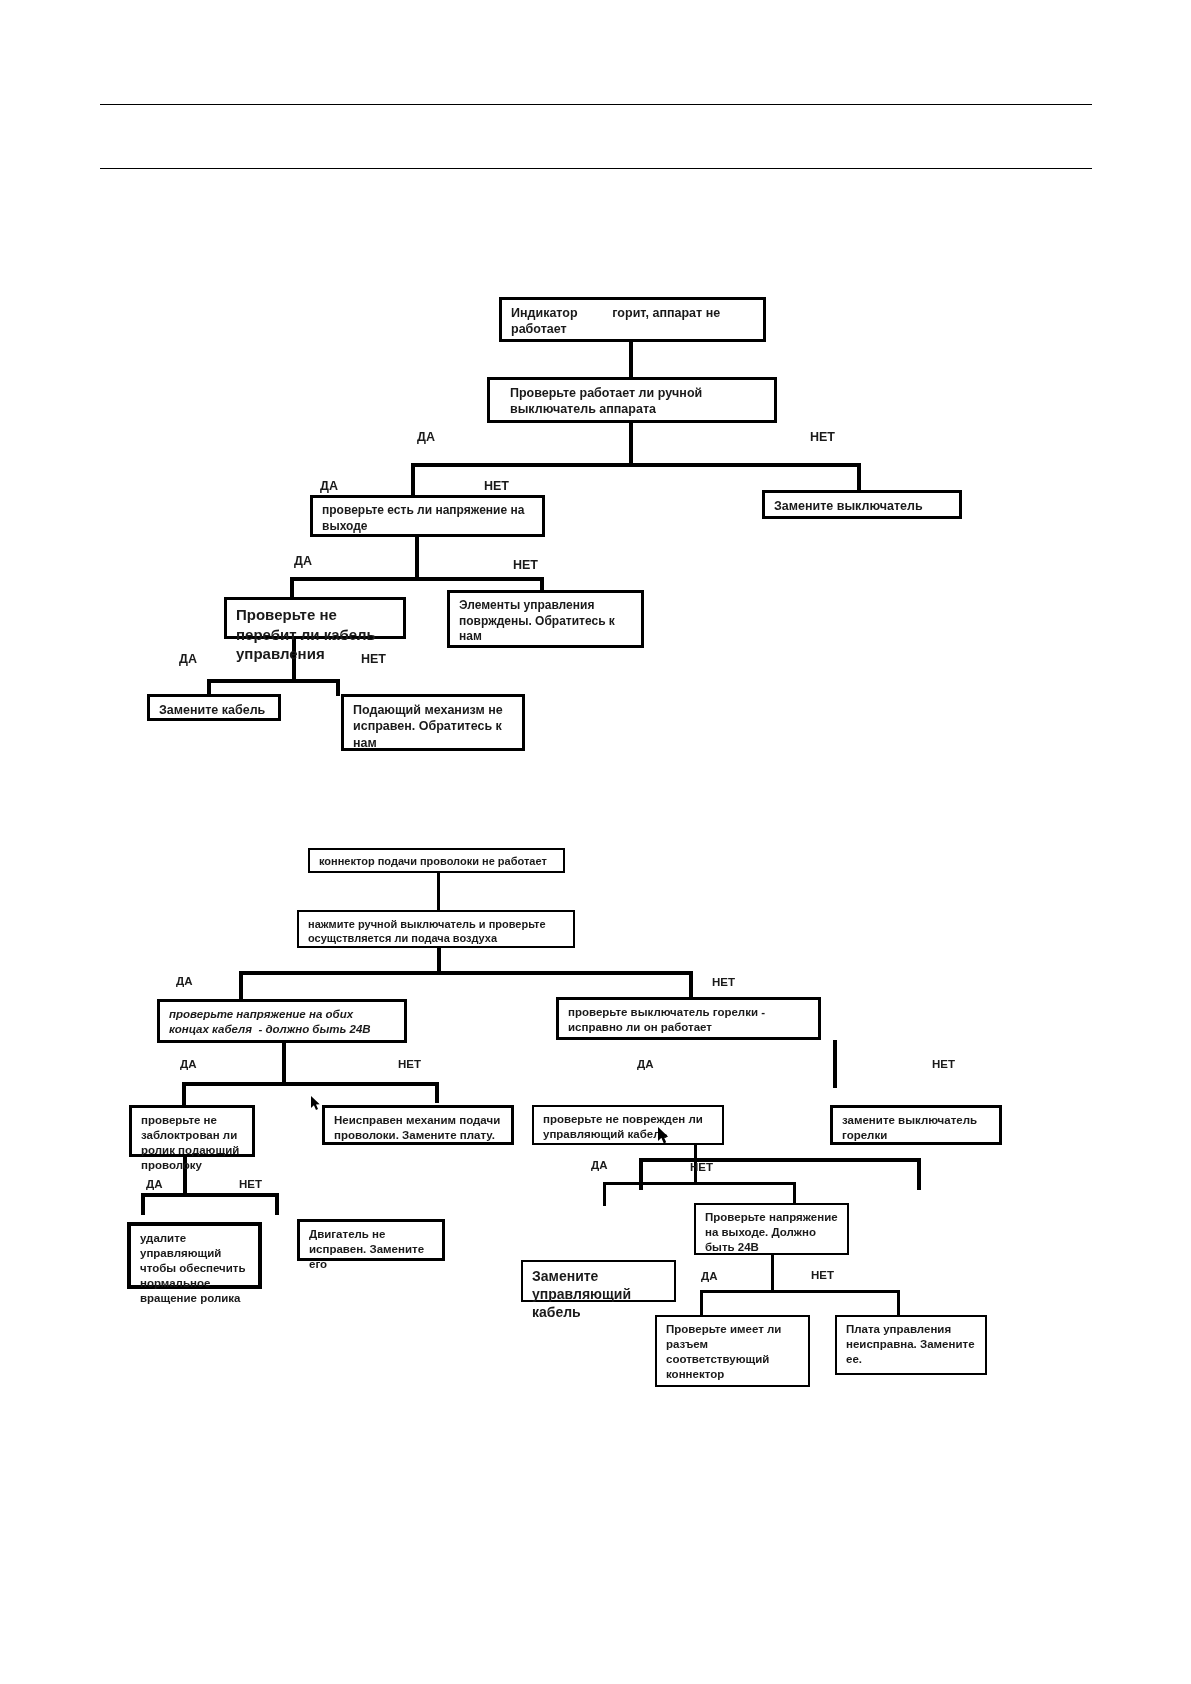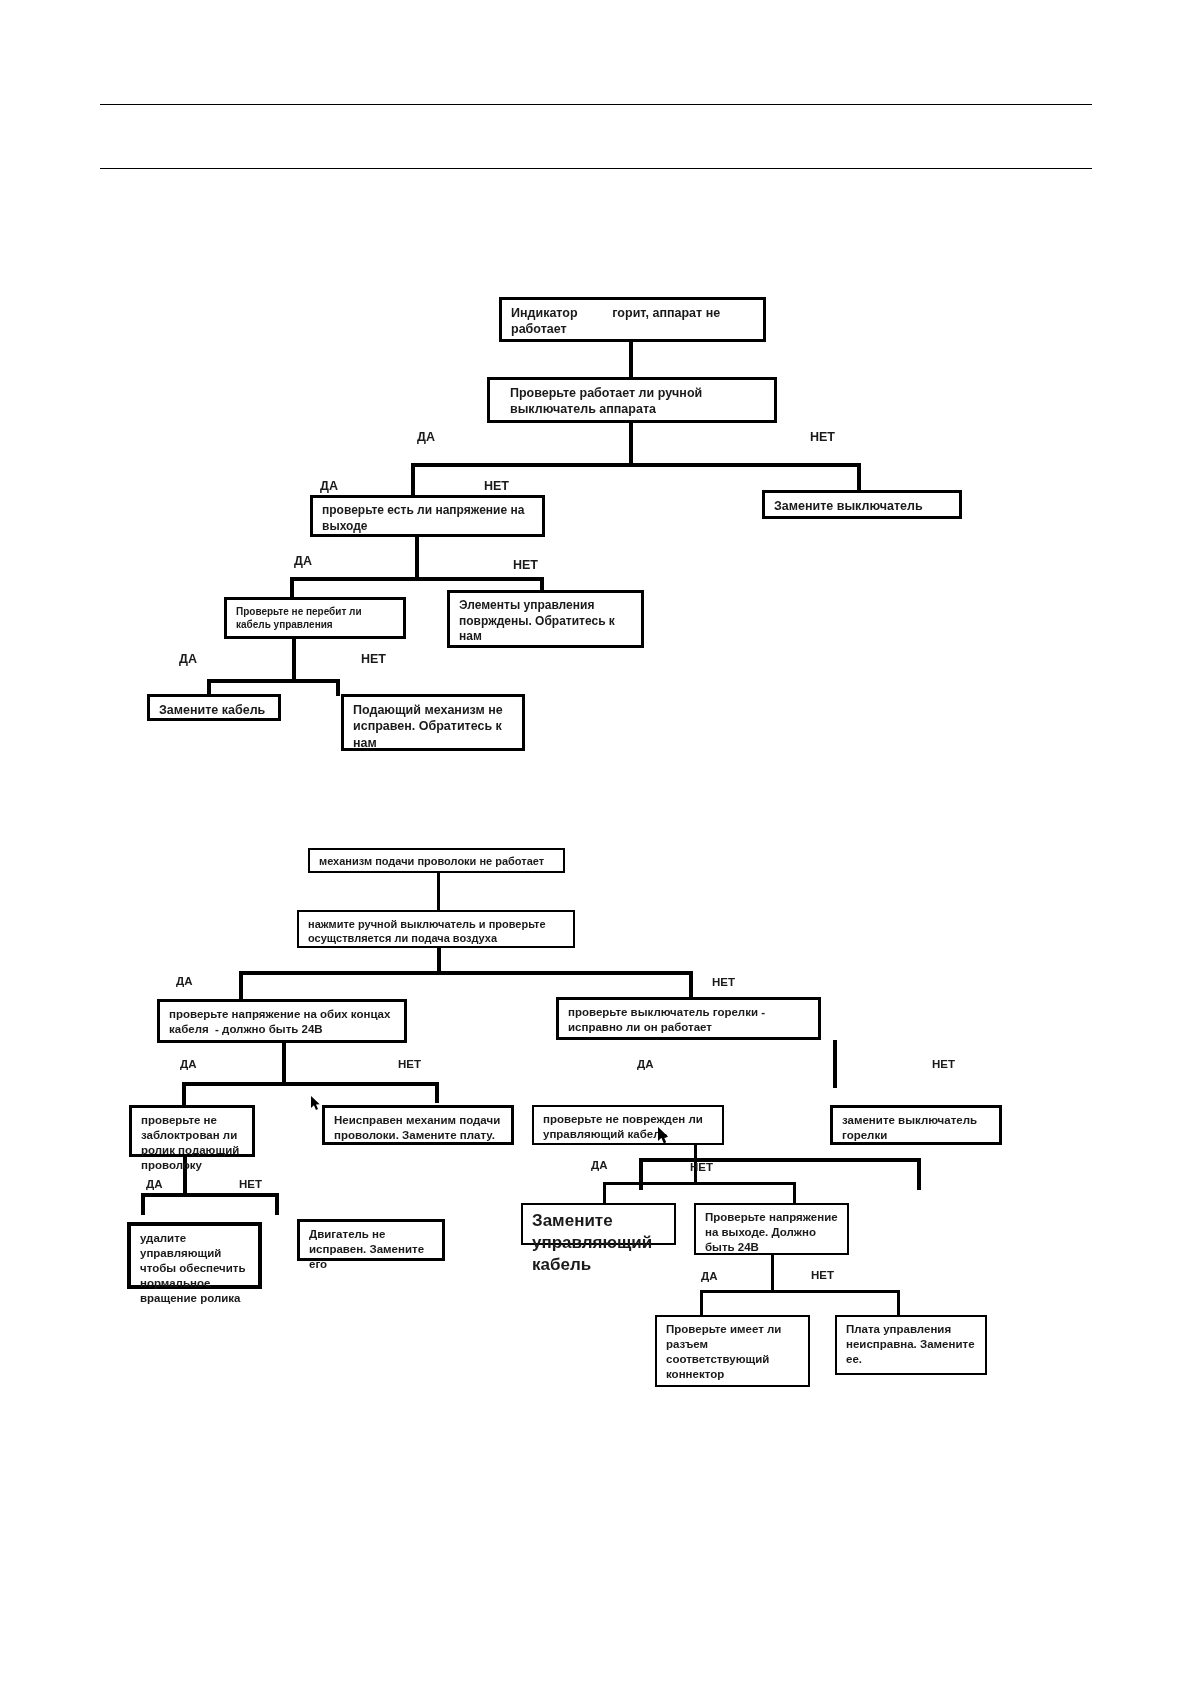--- a/index.html
+++ b/index.html
@@ -104,21 +104,21 @@
     </div>
 
     <div class="box" style="left:310px; top:495px; width:235px; height:42px; font-size:12px;">
       <span class="t">проверьте есть ли напряжение на выходе</span>
     </div>
 
     <div class="box" style="left:762px; top:490px; width:200px; height:29px; font-size:12.5px;">
       <span class="t">Замените выключатель</span>
     </div>
 
-    <div class="box" style="left:224px; top:597px; width:182px; height:42px; font-size:10px;">
+    <div class="box" style="left:224px; top:597px; width:182px; height:42px; font-size:15px;">
       <span class="t">Проверьте не перебит ли кабель управления</span>
     </div>
 
     <div class="box" style="left:447px; top:590px; width:197px; height:58px; font-size:12px;">
       <span class="t">Элементы управления поврждены. Обратитесь к нам</span>
     </div>
 
     <div class="box" style="left:147px; top:694px; width:134px; height:27px; font-size:12.5px;">
       <span class="t">Замените кабель</span>
     </div>
@@ -205,28 +205,28 @@
     <div class="ln h3" style="left:603px; top:1182px; width:192px;"></div>
     <div class="ln v3" style="left:603px; top:1182px; height:24px;"></div>
     <div class="ln v3" style="left:793px; top:1182px; height:24px;"></div>
 
     <div class="ln v3" style="left:771px; top:1253px; height:40px;"></div>
     <div class="ln h3" style="left:700px; top:1290px; width:200px;"></div>
     <div class="ln v3" style="left:700px; top:1290px; height:27px;"></div>
     <div class="ln v3" style="left:897px; top:1290px; height:27px;"></div>
 
     <div class="box thin" style="left:308px; top:848px; width:257px; height:25px; font-size:11px; padding-top:4px;">
-      <span class="t">механизм подачи проволоки не работает</span>
+      <span class="t">коннектор подачи проволоки не работает</span>
     </div>
 
     <div class="box thin" style="left:297px; top:910px; width:278px; height:38px; font-size:11px;">
       <span class="t">нажмите ручной выключатель и проверьте осущствляется ли подача воздуха</span>
     </div>
 
-    <div class="box" style="left:157px; top:999px; width:250px; height:44px; font-size:11.5px;">
+    <div class="box" style="left:157px; top:999px; width:250px; height:44px; font-size:11.5px;font-style:italic;">
       <span class="t">проверьте напряжение на обих концах кабеля  - должно быть 24В</span>
     </div>
 
     <div class="box" style="left:556px; top:997px; width:265px; height:43px; font-size:11.5px;">
       <span class="t">проверьте выключатель горелки - исправно ли он работает</span>
     </div>
 
     <div class="box" style="left:129px; top:1105px; width:126px; height:52px; font-size:11.5px;">
       <span class="t">проверьте не заблоктрован ли ролик подающий проволоку</span>
     </div>
@@ -244,21 +244,21 @@
     </div>
 
     <div class="box heavy" style="left:127px; top:1222px; width:135px; height:67px; font-size:11.5px;">
       <span class="t">удалите управляющий чтобы обеспечить нормальное вращение ролика</span>
     </div>
 
     <div class="box" style="left:266px; top:1219px; width:148px; height:42px; font-size:11.5px;margin-left:31px;">
       <span class="t">Двигатель не исправен. Замените его</span>
     </div>
 
-    <div class="box thin" style="left:521px; top:1203px; width:155px; height:42px; font-size:17px;">
+    <div class="box thin" style="left:521px; top:1260px; width:155px; height:42px; font-size:14px;">
       <span class="t">Замените управляющий кабель</span>
     </div>
 
     <div class="box thin" style="left:694px; top:1203px; width:155px; height:52px; font-size:11.5px;">
       <span class="t">Проверьте напряжение на выходе. Должно быть 24В</span>
     </div>
 
     <div class="box thin" style="left:655px; top:1315px; width:155px; height:72px; font-size:11.5px;">
       <span class="t">Проверьте имеет ли разъем соответствующий коннектор</span>
     </div>

